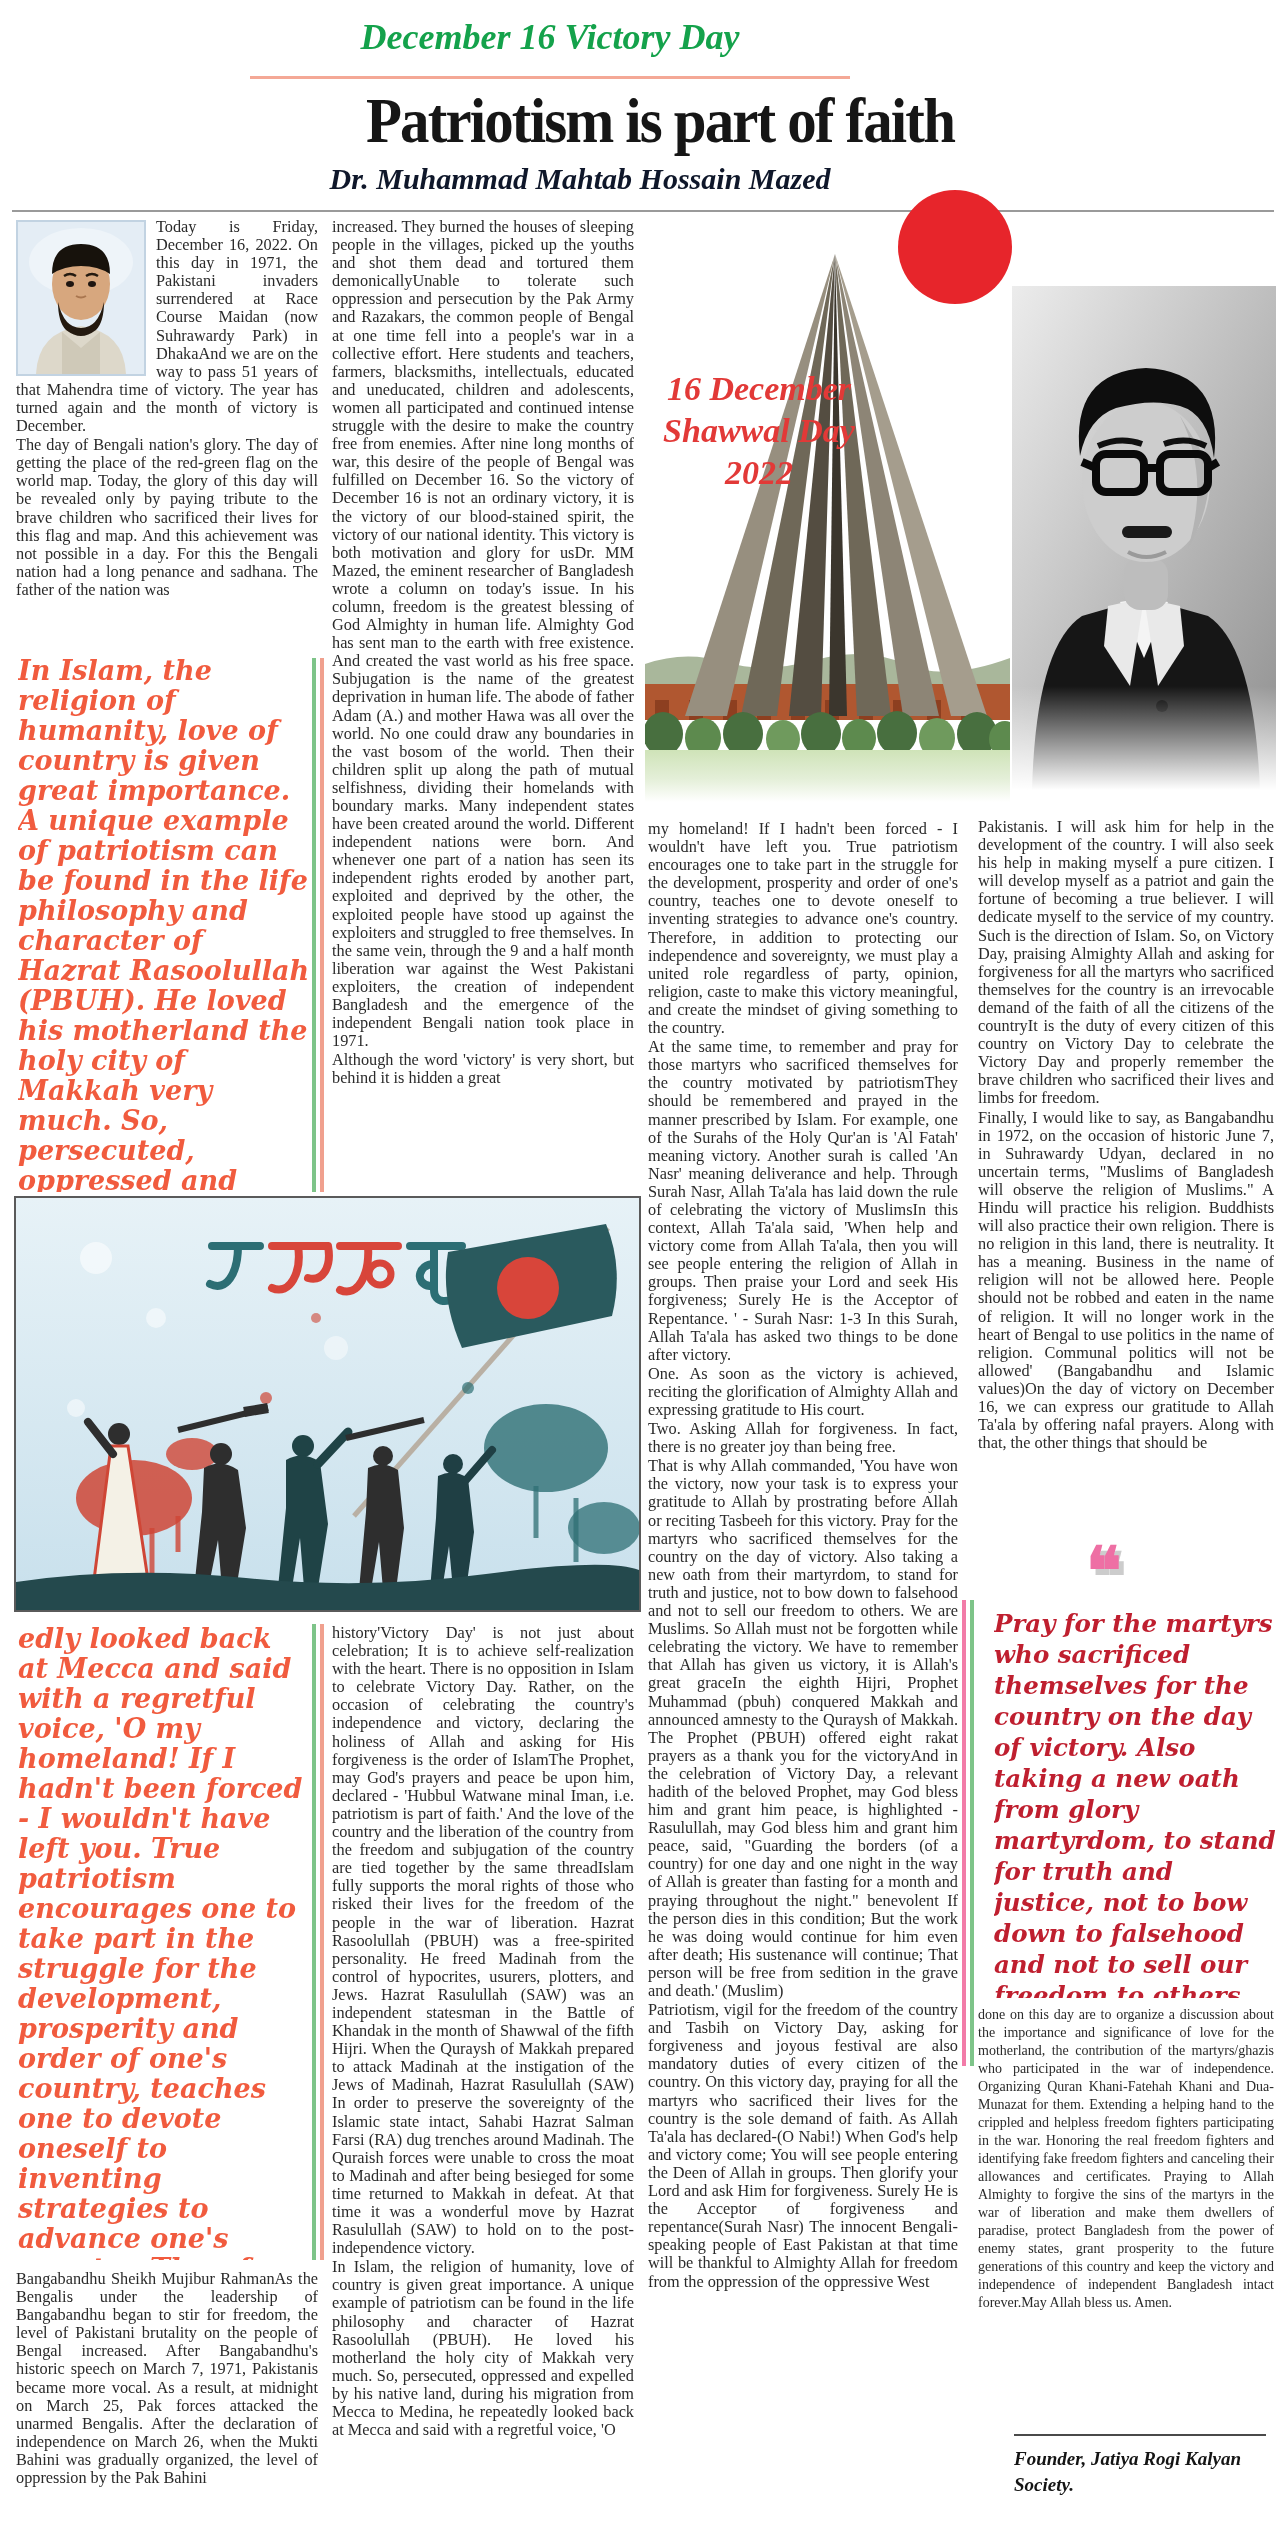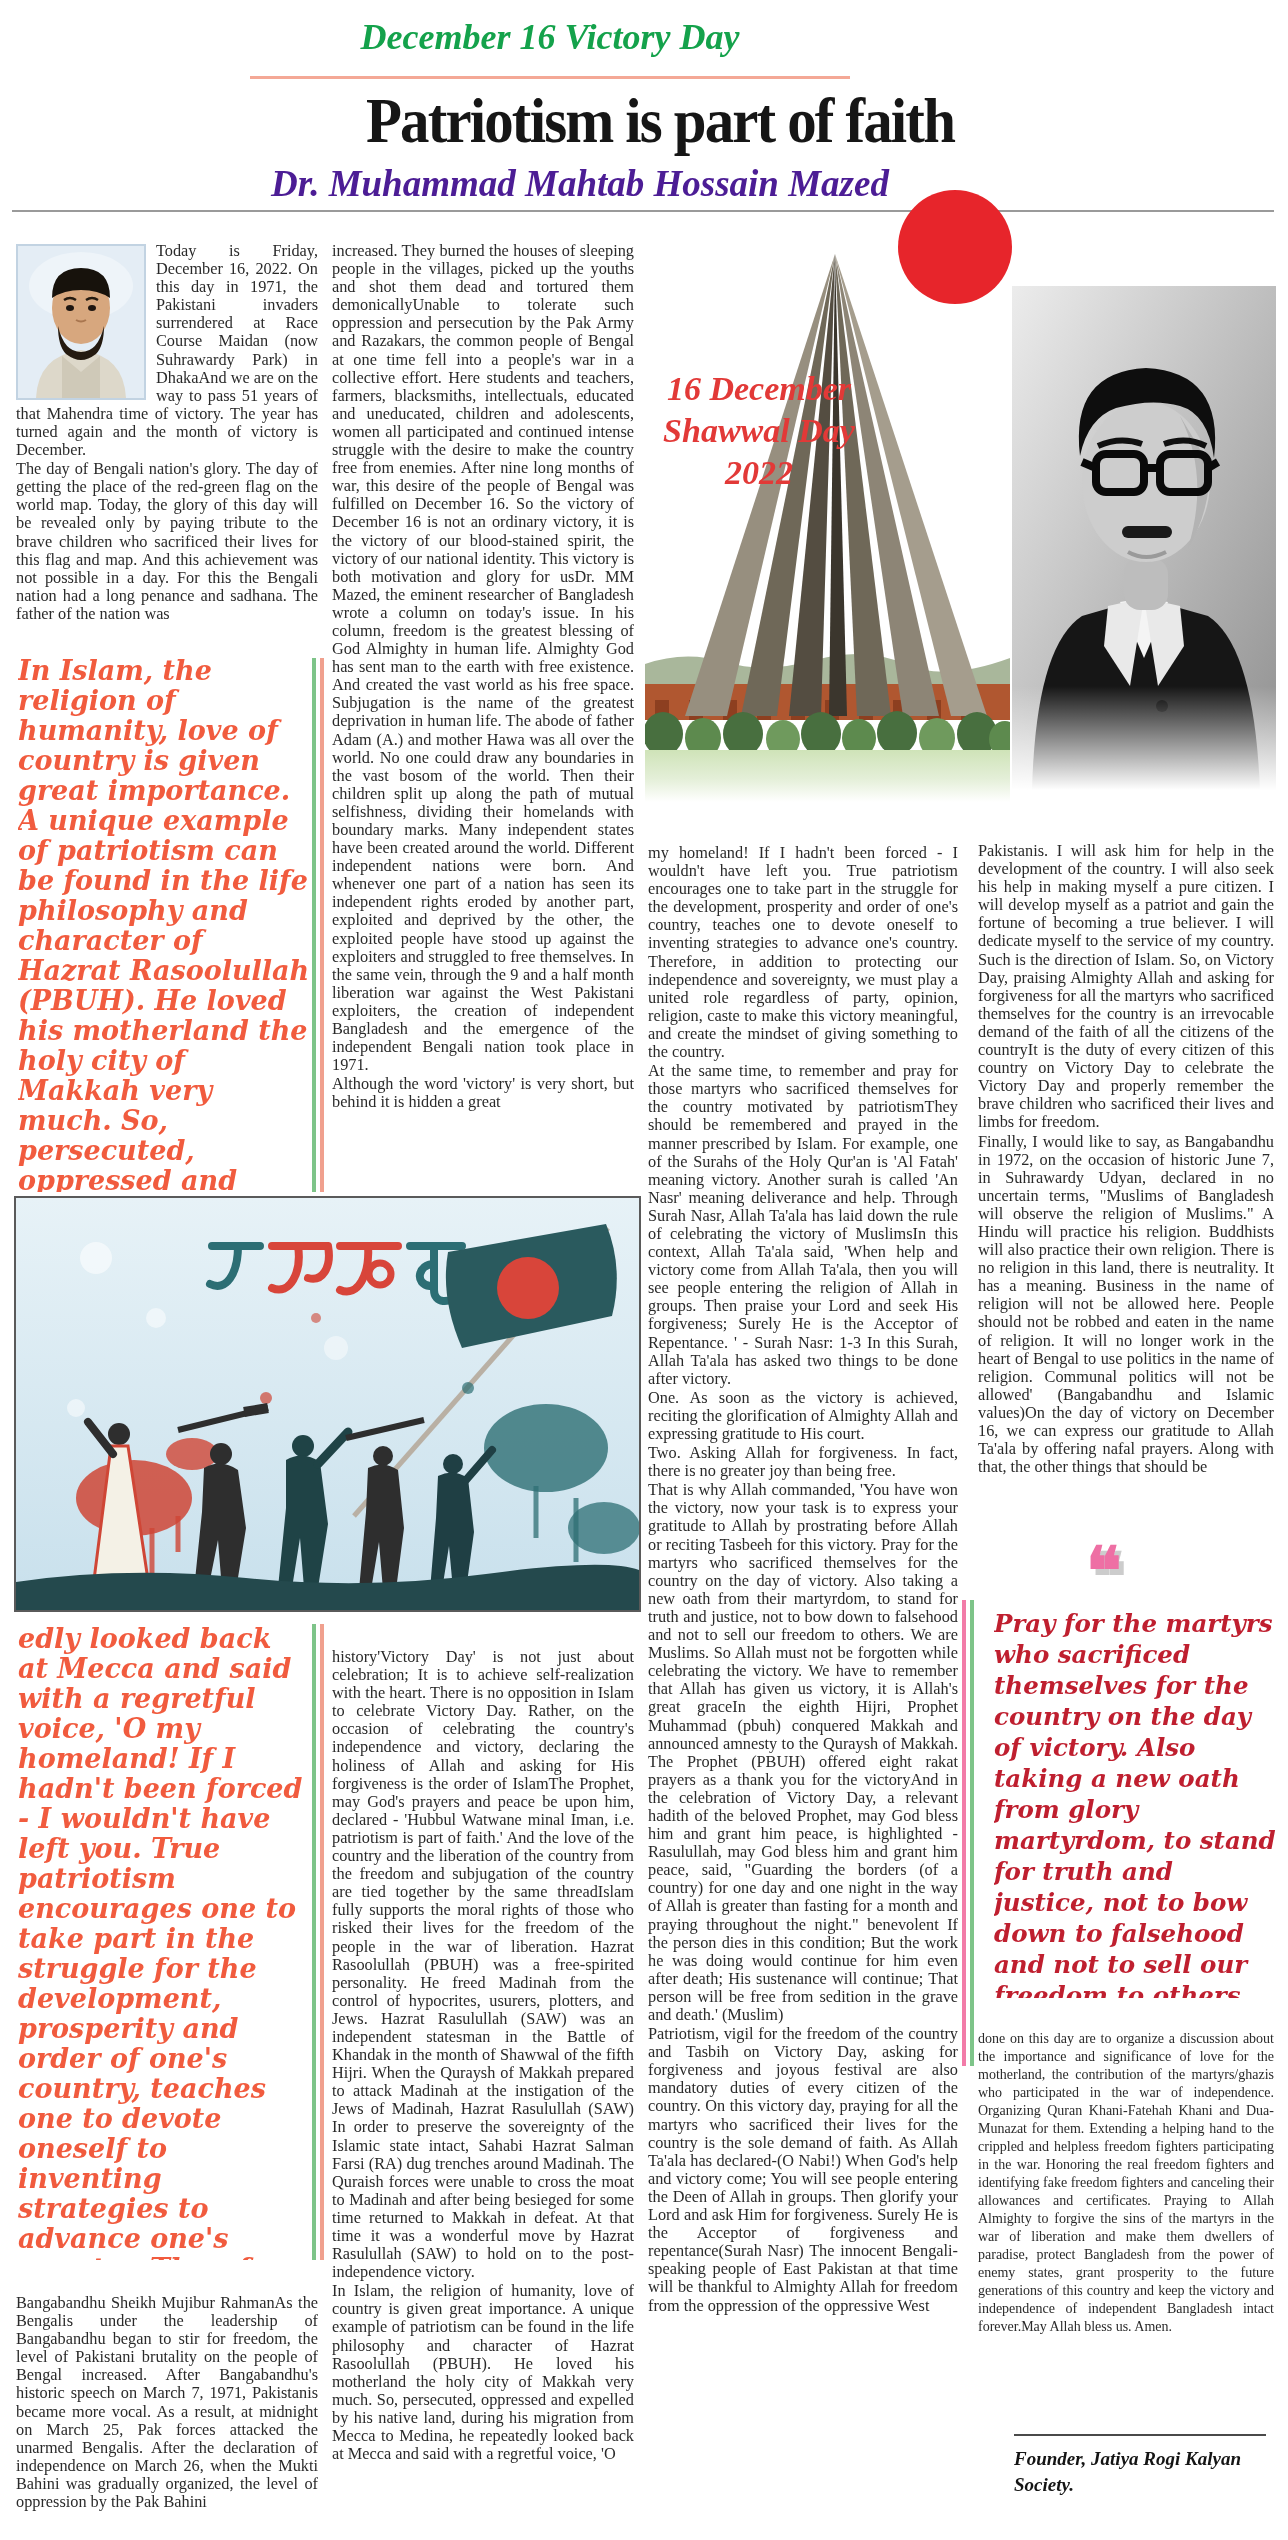--- a/index.html
+++ b/index.html
@@ -8,24 +8,24 @@
   .abs{position:absolute;}
   
   .kicker{top:16px;left:100px;width:900px;text-align:center;
           font-family:"Liberation Serif",serif;font-style:italic;font-weight:700;
           font-size:36px;color:#14a24b;letter-spacing:0px;}
   .kicker-underline{top:76px;left:250px;width:600px;height:3px;background:#f4a896;}
   .headline{top:84px;left:16px;width:1288px;text-align:center;
             font-weight:700;font-size:64px;color:#161616;letter-spacing:-2px;
             transform:scaleX(.92);transform-origin:center;}
   .byline{top:162px;left:60px;width:1040px;text-align:center;
-          font-style:italic;font-weight:700;font-size:37px;color:#4c1d95;}
+          font-style:italic;font-weight:700;font-size:30px;color:#0f172a;}
   .header-rule{top:210px;left:12px;width:1262px;height:2px;background:#9a9a9a;}
   
-  .body-text{font-size:16.3px;line-height:18.1px;text-align:justify;overflow:hidden;margin-top:24px;}
+  .body-text{font-size:16.3px;line-height:18.1px;text-align:justify;overflow:hidden;}
   .body-text p{margin:0 0 0 0;}
   .body-text p + p{margin-top:1px;}
   .small-text{font-size:14px;line-height:18px;}
   
   .pq1{font-family:"DejaVu Serif",serif;font-style:italic;font-weight:700;
        font-size:27px;line-height:30px;color:#f15b3e;overflow:hidden;text-align:left;}
   .pq2{font-family:"DejaVu Serif",serif;font-style:italic;font-weight:700;
        font-size:24.5px;line-height:31px;color:#bf1f2f;overflow:hidden;}
   .vline{width:4px;}
   .quote-mark{font-size:66px;font-weight:700;color:#ee6fa4;

